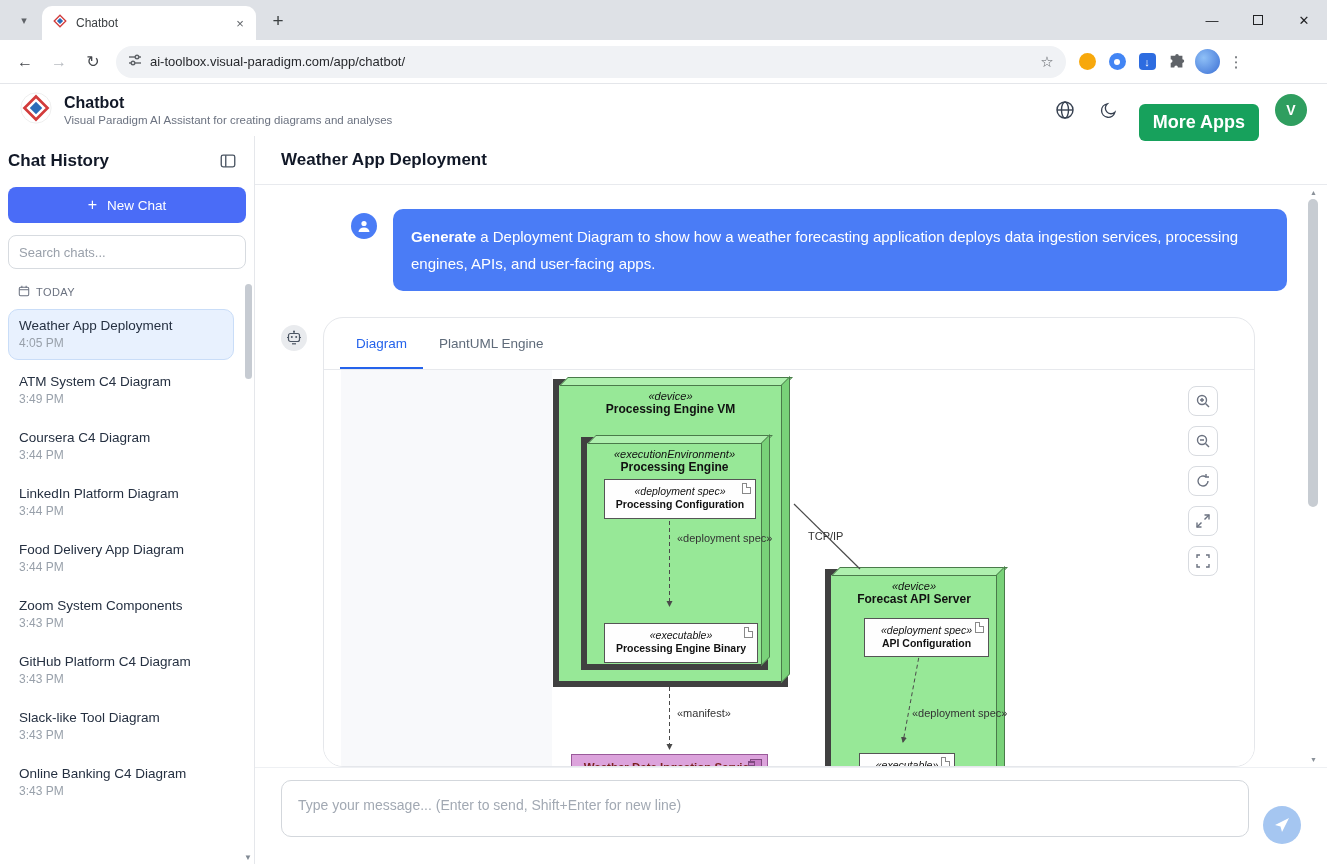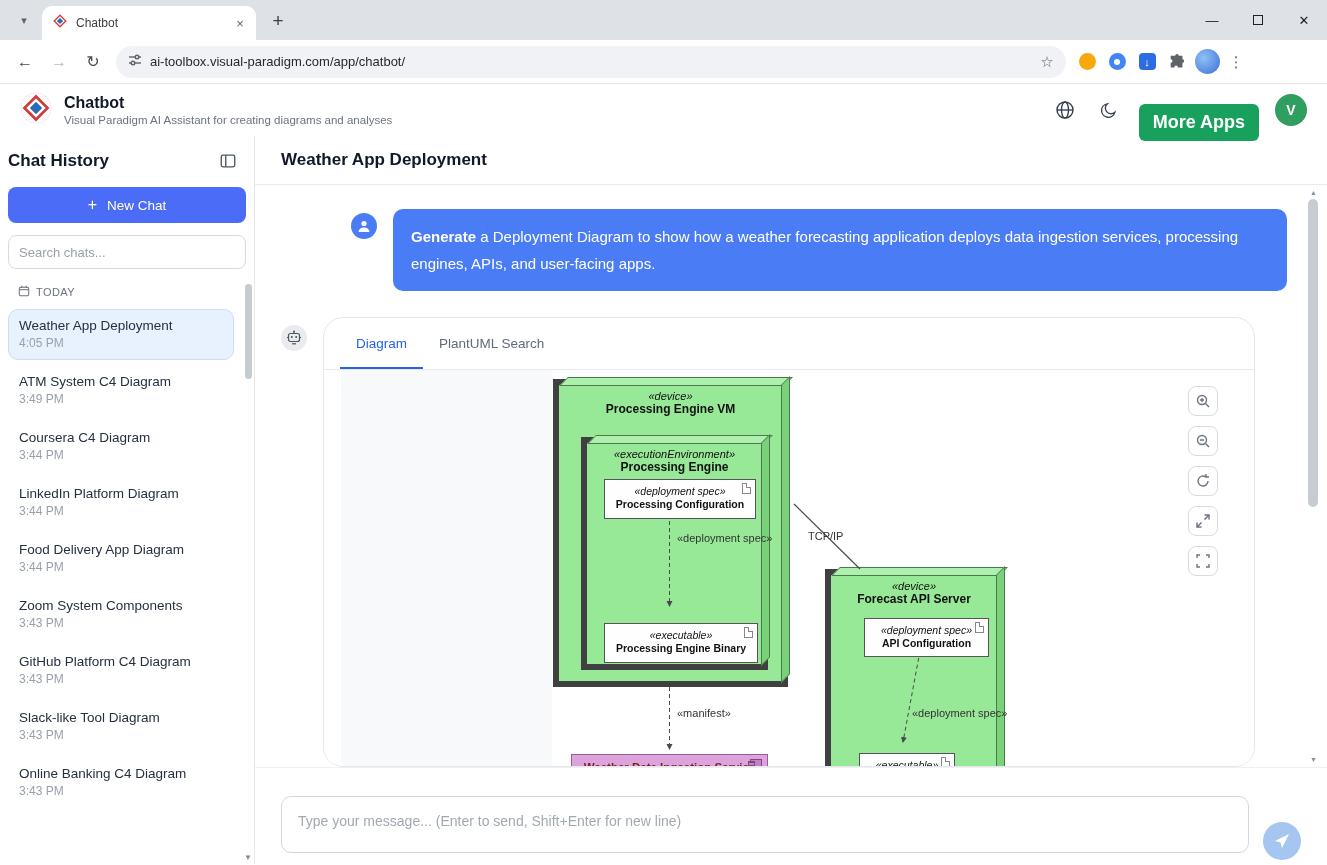--- a/index.html
+++ b/index.html
@@ -105,21 +105,21 @@
   .zoomctl { position:absolute; right:36px; top:16px; display:flex; flex-direction:column; gap:10px; z-index:5; }
   .zbtn { width:30px; height:30px; border:1px solid #d8dbe0; border-radius:8px; background:#fff; display:flex; align-items:center; justify-content:center; cursor:pointer; }
 
   
   .chat-vscroll { position:absolute; right:8px; top:4px; bottom:4px; width:11px; }
   .cv-up { position:absolute; top:0; left:0; right:0; text-align:center; font-size:7px; color:#8a9199; }
   .cv-down { position:absolute; bottom:0; left:0; right:0; text-align:center; font-size:7px; color:#8a9199; }
   .cv-thumb { position:absolute; top:10px; left:0; width:10px; height:308px; background:#c7ccd2; border-radius:5px; }
 
   
-  .composer { height:97px; padding:28px 26px 0; display:flex; gap:14px; background:#fff; border-top:1px solid #eef0f3; }
+  .composer { height:97px; padding:12px 26px 0; display:flex; gap:14px; background:#fff; border-top:1px solid #eef0f3; }
   .composer textarea { flex:1; height:57px; border:1px solid #d3d7dc; border-radius:10px; padding:16px 16px 0; font-size:14px; font-family:inherit; resize:none; outline:none; color:#111; }
   .composer textarea::placeholder { color:#a2a9b3; }
   .send-btn { width:38px; height:38px; border-radius:50%; border:none; background:#a5c6f1; margin-top:26px; flex:none; display:flex; align-items:center; justify-content:center; cursor:pointer; }
 </style>
 </head>
 <body>
 
 <div class="tabstrip">
   <div class="tab-search">▾</div>
   <div class="tab">
@@ -308,21 +308,21 @@
               <circle cx="10.2" cy="7" r="1" fill="#4b5563" stroke="none"></circle>
               <line x1="1" y1="7.5" x2="2.5" y2="7.5"></line>
               <line x1="13.5" y1="7.5" x2="15" y2="7.5"></line>
               <line x1="6" y1="13.8" x2="10" y2="13.8"></line>
             </svg>
         </div>
 
         <div class="bot-card">
           <div class="card-tabs">
             <div class="card-tab active">Diagram</div>
-            <div class="card-tab">PlantUML Search</div>
+            <div class="card-tab">PlantUML Engine</div>
           </div>
 
           <div class="canvas">
             <div class="gutter"></div>
 
             <div class="n3" style="left:229px; top:9px; width:235px; height:308px;">
               <div class="n-stereo">«device»</div>
               <div class="n-name">Processing Engine VM</div>
 
               <div class="n3" style="left:22px; top:52px; width:187px; height:233px;">

